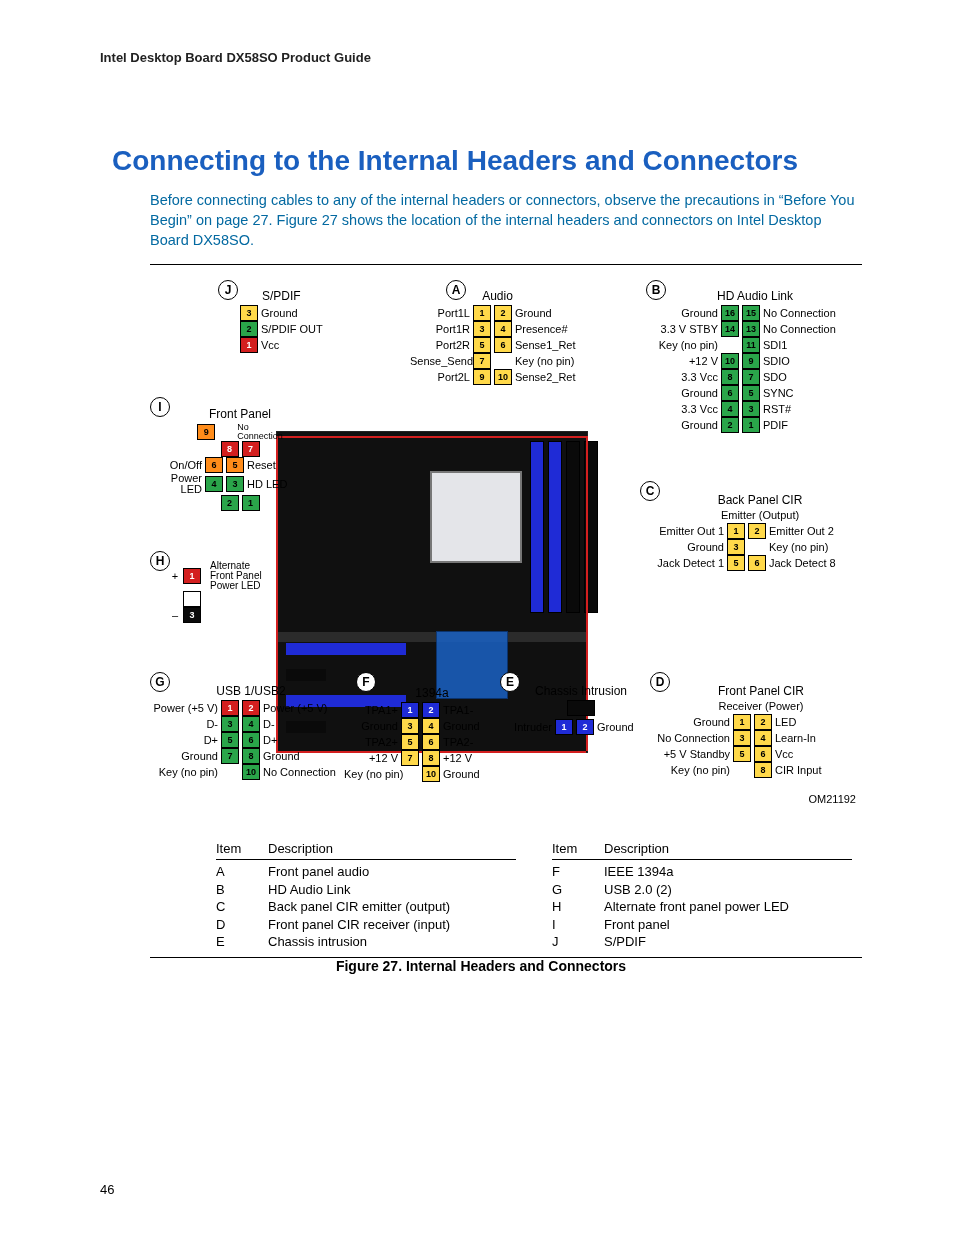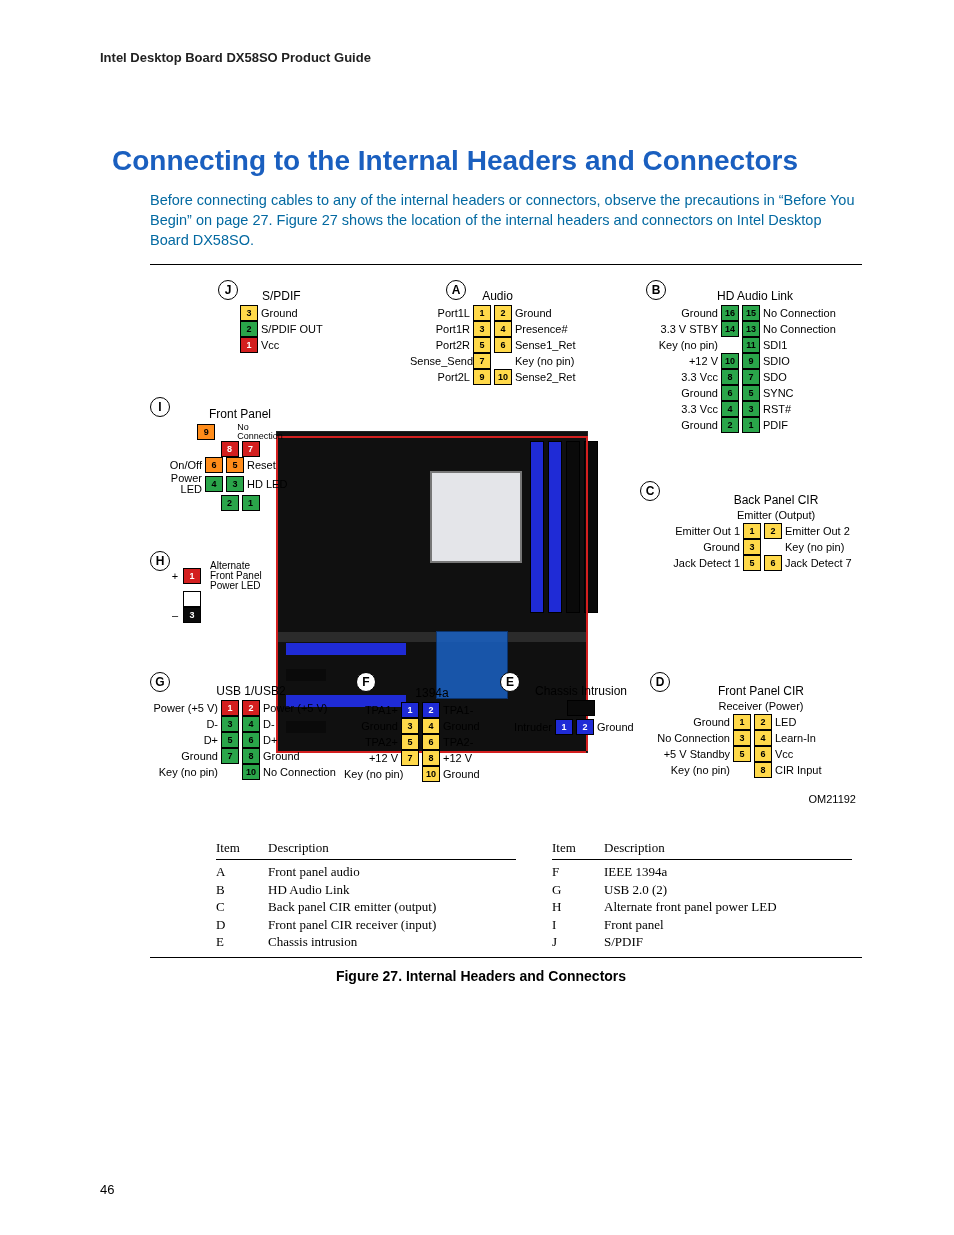--- a/index.html
+++ b/index.html
@@ -119,32 +119,31 @@
   .omcode {
     position: absolute; right: 6px; bottom: 146px;
     font-family: Arial, sans-serif; font-size: 11px;
   }
   
   .legend {
     position: absolute; left: 66px; right: 10px; bottom: 0;
     font-family: Arial, sans-serif; font-size: 13px;
     display: flex; gap: 36px;
   }
-  .legend-col { flex: 1; font-family: Liberation Serif, serif; }
+  .legend-col { flex: 1; }
   .legend-head {
     display: flex; gap: 18px; border-bottom: 1px solid #000; padding-bottom: 3px; margin-bottom: 3px;
   }
   .legend-head span:first-child { width: 34px; }
   .legend-row { display: flex; gap: 18px; line-height: 1.35; }
   .legend-row span:first-child { width: 34px; }
   .figure-caption {
     text-align: center;
     font-weight: bold;
     font-size: 14px;
-    margin-top: 10px;
   }
   .pagenum {
     position: absolute; left: 100px; bottom: 38px; font-size: 13px;
   }
   .chassis-block {
     width: 26px; height: 14px; background: #0a0a0a; border: 1px solid #000; margin: 0 auto 3px;
   }
 </style>
 </head>
 <body>
@@ -287,41 +286,41 @@
           </div>
           <div class="pinrow">
             <span class="lbl-l" style="width:68px">Ground</span>
             <span class="pin g">2</span>
             <span class="pin g">1</span>
             <span class="lbl-r" style="width:72px">PDIF</span>
           </div>
         </div>
     </div>
 
-    <div class="callout" style="left:516px; top:222px; width:220px;">
+    <div class="callout" style="left:500px; top:222px; width:220px;">
       <div class="title">Back Panel CIR</div>
       <div class="sub">Emitter (Output)</div>
       <div id="rowsC">
           <div class="pinrow">
             <span class="lbl-l" style="width:74px">Emitter Out 1</span>
             <span class="pin y">1</span>
             <span class="pin y">2</span>
             <span class="lbl-r" style="width:78px">Emitter Out 2</span>
           </div>
           <div class="pinrow">
             <span class="lbl-l" style="width:74px">Ground</span>
             <span class="pin y">3</span>
             <span style="width:18px;display:inline-block;"></span>
             <span class="lbl-r" style="width:78px">Key (no pin)</span>
           </div>
           <div class="pinrow">
             <span class="lbl-l" style="width:74px">Jack Detect 1</span>
             <span class="pin y">5</span>
             <span class="pin y">6</span>
-            <span class="lbl-r" style="width:78px">Jack Detect 7</span>
+            <span class="lbl-r" style="width:78px">Jack Detect 8</span>
           </div>
         </div>
     </div>
 
     <div class="callout" style="left:498px; top:413px; width:226px;">
       <div class="title">Front Panel CIR</div>
       <div class="sub">Receiver (Power)</div>
       <div id="rowsD">
           <div class="pinrow">
             <span class="lbl-l" style="width:82px">Ground</span>

